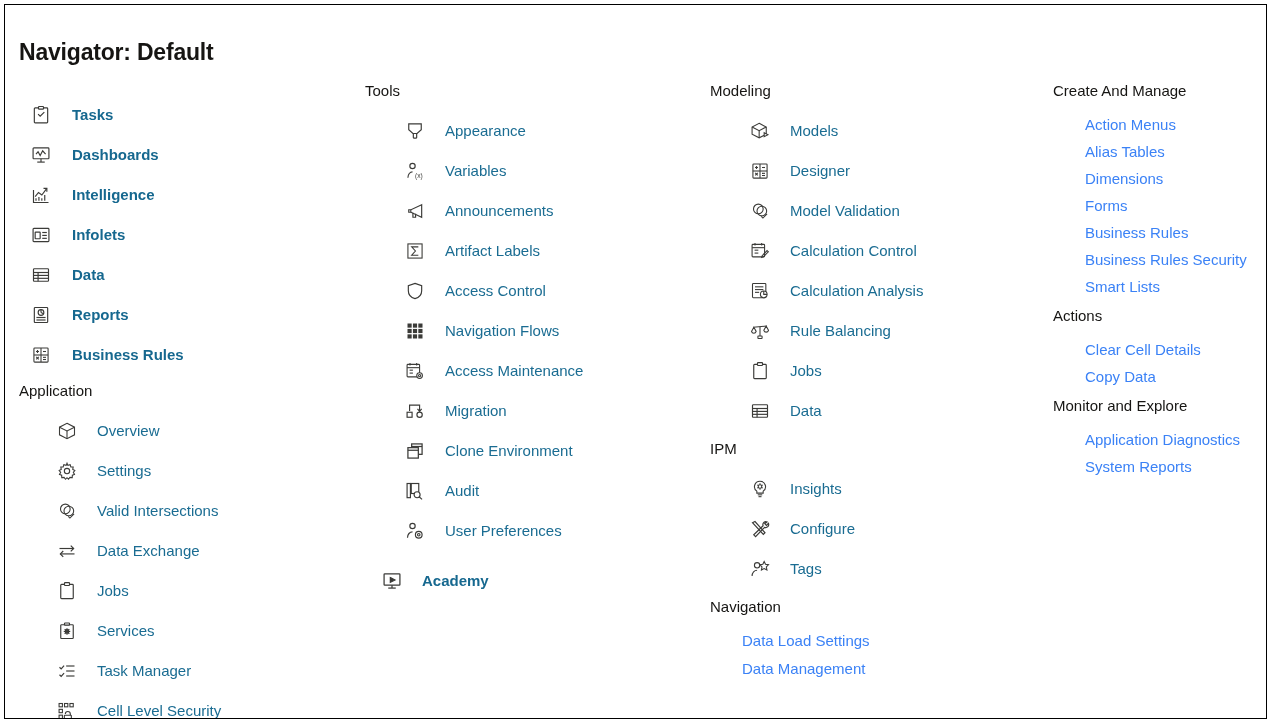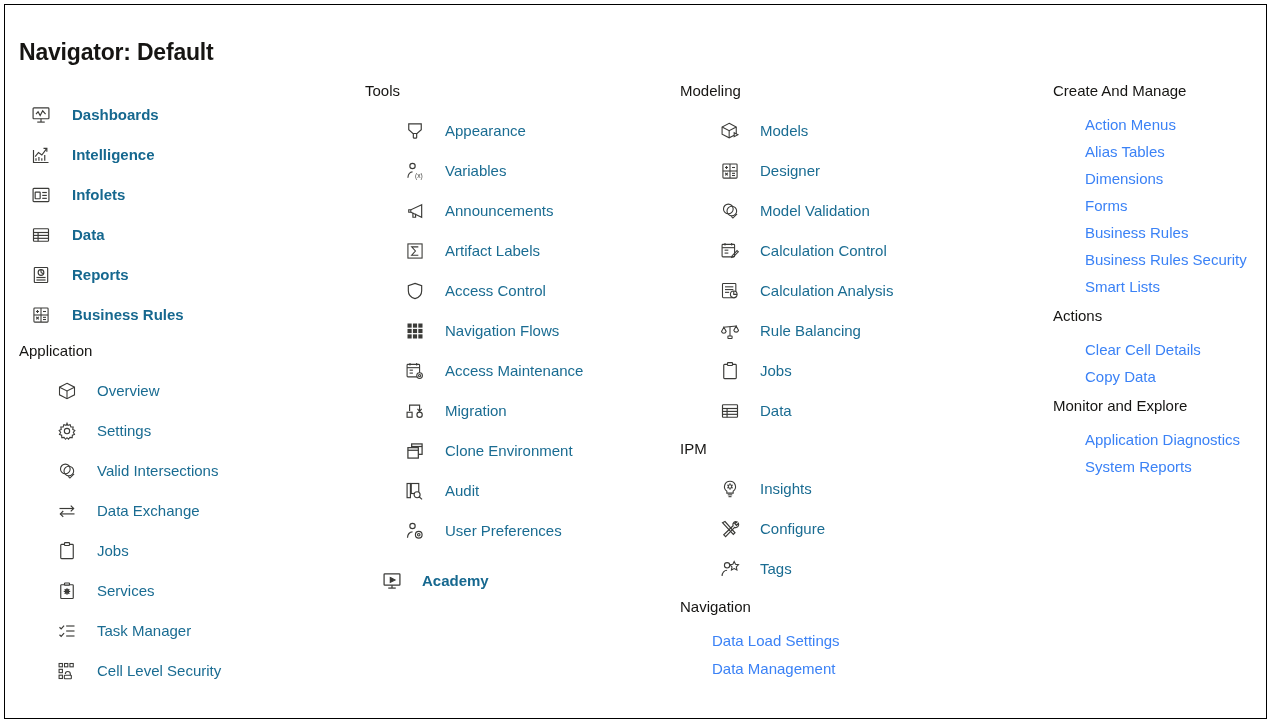--- a/index.html
+++ b/index.html
@@ -42,21 +42,21 @@
     top: 78px;
     width: 100%;
   }
 
   .col {
     position: absolute;
     top: 0;
   }
   .col-1 { left: 14px;   width: 340px; }
   .col-2 { left: 360px;  width: 340px; }
-  .col-3 { left: 675px;  width: 335px; }
+  .col-3 { left: 705px;  width: 335px; }
   .col-4 { left: 1048px; width: 210px; }
 
   .group-header {
     font-size: 15px;
     font-weight: normal;
     color: #161513;
     white-space: nowrap;
     line-height: 16px;
   }
 
@@ -122,20 +122,30 @@
 <div class="navigator-frame">
 
   <div class="page-title">Navigator: Default</div>
 
   <div class="columns">
 
     <div class="col col-1">
 
       <div class="sp-12"></div>
 
+      <div class="nav-item bold indent-0">
+        <span class="icon">
+          <svg width="20" height="20" viewBox="0 0 24 24" fill="none" stroke="#3b3b38" stroke-width="1.4">
+            <rect x="4" y="3.5" width="16" height="18" rx="1"></rect>
+            <rect x="9" y="1.8" width="6" height="3.2" rx="0.8" fill="#fff"></rect>
+            <polyline points="8.5,11 11,13.5 16,8.5"></polyline>
+          </svg>
+        </span>
+        <span class="label">Tasks</span>
+      </div>
 
       <div class="nav-item bold indent-0">
         <span class="icon">
           <svg width="20" height="20" viewBox="0 0 24 24" fill="none" stroke="#3b3b38" stroke-width="1.4">
             <rect x="2.5" y="3.5" width="19" height="13" rx="1"></rect>
             <polyline points="6,11 8.5,8 11,12.5 14,7 17.5,11"></polyline>
             <line x1="12" y1="16.5" x2="12" y2="20.5"></line>
             <line x1="7.5" y1="20.5" x2="16.5" y2="20.5"></line>
           </svg>
         </span>

